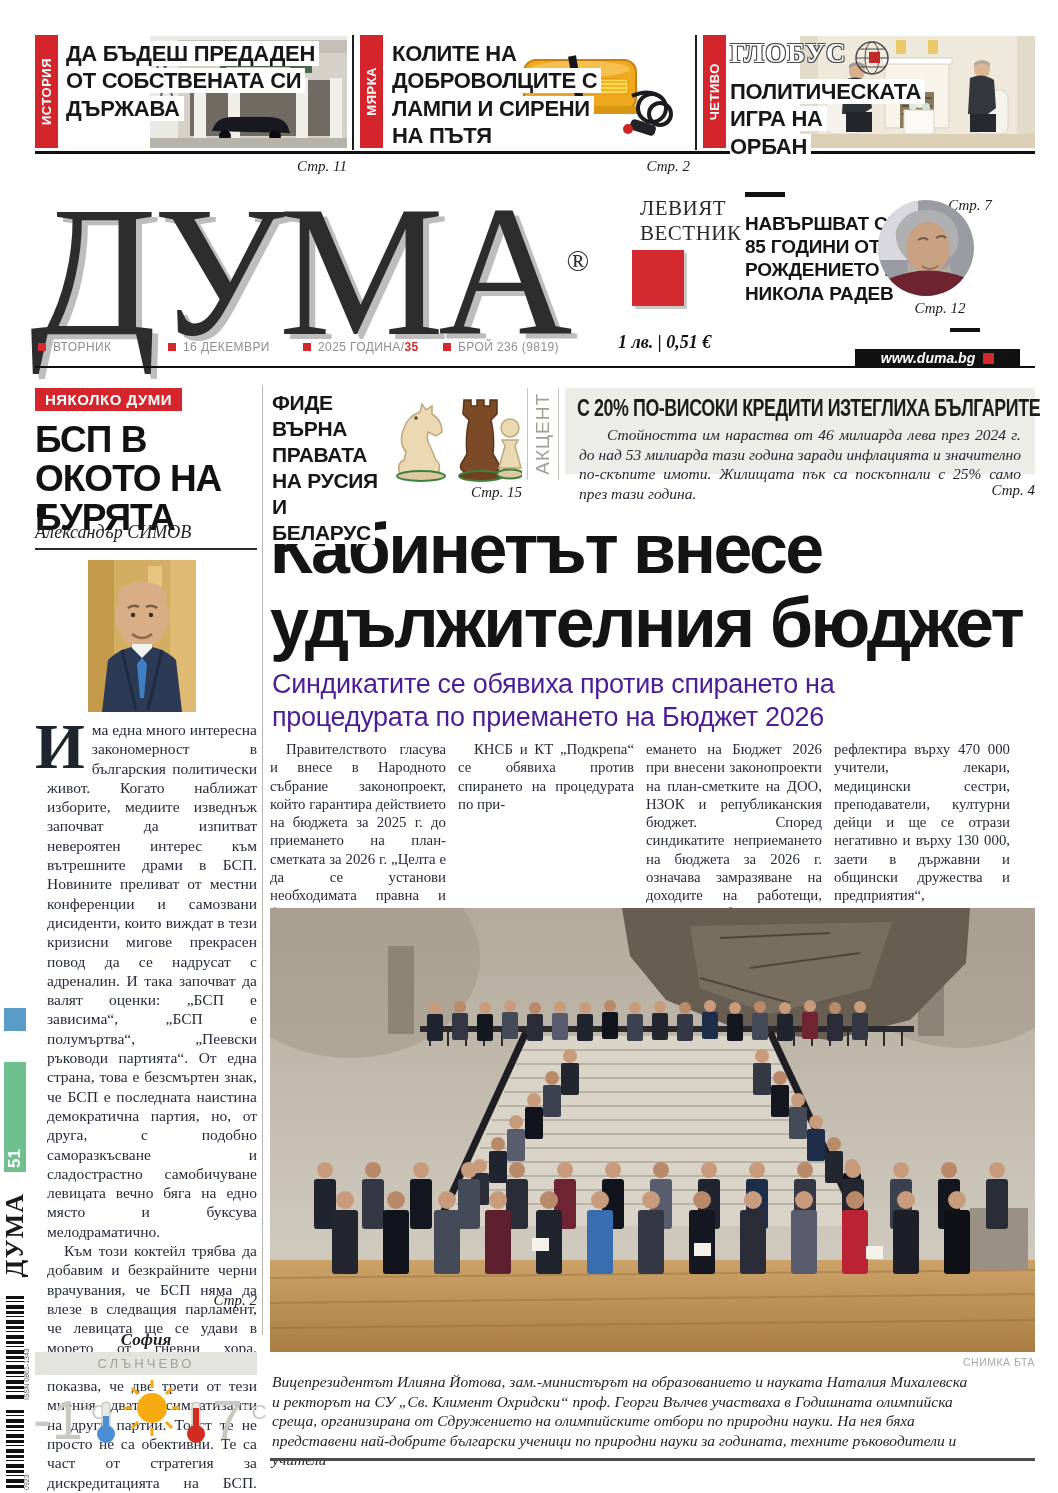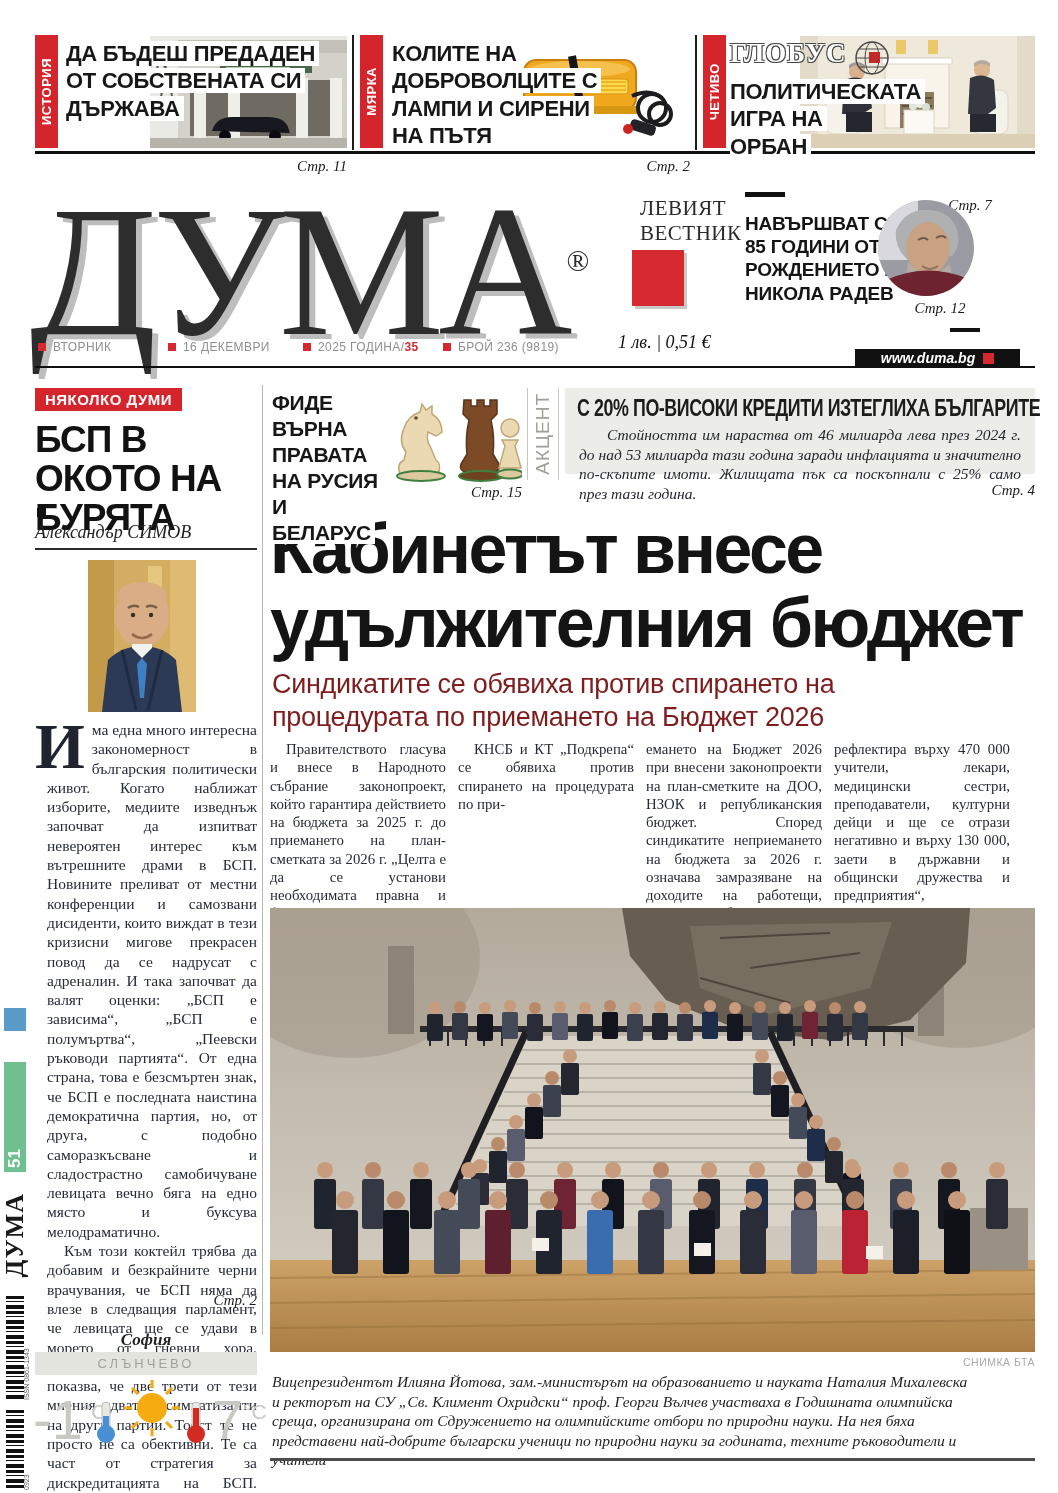--- a/index.html
+++ b/index.html
@@ -16,21 +16,21 @@
   .rule{background:#101010;}
   .grayrule{background:#4c4c4c;}
   
   .logo{font-family:"Liberation Serif",serif;font-weight:normal;font-size:186px;line-height:1;
         letter-spacing:-6px;color:#2d2d2d;text-shadow:6px 5px 0 #bdbdbd;}
   .logo sup{font-size:30px;letter-spacing:0;text-shadow:none;color:#2d2d2d;}
   .tagline{font-family:"Liberation Serif",serif;font-size:21px;line-height:1.18;letter-spacing:.5px;color:#2a2a2a;}
   .redsq{background:#d4292e;}
   .dl-item{font-size:12px;color:#8f8f8f;letter-spacing:.4px;white-space:nowrap;}
   .dl-item .sq{display:inline-block;width:8px;height:8px;background:#d4292e;margin-right:7px;}
-  .price{font-family:"Liberation Serif",serif;font-weight:normal;font-style:italic;font-size:18px;color:#111;}
+  .price{font-family:"Liberation Serif",serif;font-weight:bold;font-style:italic;font-size:18px;color:#111;}
   .webbox{background:#111;color:#fff;display:flex;align-items:center;justify-content:center;
           font-weight:bold;font-style:italic;font-size:14px;gap:8px;}
   .webbox .sq{width:11px;height:11px;background:#d4292e;}
   .ann-title{font-weight:bold;font-size:19px;line-height:1.22;letter-spacing:-.2px;color:#151515;}
   .dash{background:#111;}
   
   .minilabel{background:#d5252c;color:#fff;font-weight:bold;font-size:15px;letter-spacing:.5px;padding:3px 10px;display:inline-block;}
   .op-title{font-weight:bold;font-size:37px;line-height:1.06;letter-spacing:-1px;color:#121212;}
   .author{font-family:"Liberation Serif",serif;font-style:italic;font-size:18px;color:#222;}
   .serifbody{font-family:"Liberation Serif",serif;font-size:15.5px;line-height:1.245;color:#272b38;text-align:justify;}
@@ -45,21 +45,21 @@
   
   .acc-label{border-left:1px solid #c6c6bf;border-right:1px solid #c6c6bf;display:flex;align-items:center;justify-content:center;}
   .acc-label span{writing-mode:vertical-rl;transform:rotate(180deg);font-size:19px;color:#a0a099;letter-spacing:1px;}
   .acc-panel{background:#ecede9;}
   .acc-head{font-weight:bold;font-size:21px;letter-spacing:-.5px;color:#1c1c1c;white-space:nowrap;
             transform:scale(.85,1.1);transform-origin:left top;}
   .acc-text{font-family:"Liberation Serif",serif;font-style:italic;font-size:15.5px;line-height:1.26;
             color:#23262e;text-align:justify;text-indent:28px;}
   
   .lead-h{font-weight:bold;font-size:70px;line-height:1;letter-spacing:-2.5px;color:#141414;white-space:nowrap;}
-  .lead-sub{font-size:27px;line-height:1.22;color:#7f1d1d;letter-spacing:-.3px;}
+  .lead-sub{font-size:27px;line-height:1.22;color:#4c1d95;letter-spacing:-.3px;}
   .col{font-family:"Liberation Serif",serif;font-size:14.8px;line-height:1.235;color:#272b38;text-align:justify;}
   .col .indent{text-indent:16px;}
   .kadr{background:#c4252b;color:#fff;font-weight:bold;font-size:13.5px;letter-spacing:.6px;
         display:flex;align-items:center;justify-content:center;}
   .credit{font-size:10.5px;color:#a9a9a9;letter-spacing:.5px;text-align:right;}
   .caption{font-family:"Liberation Serif",serif;font-style:italic;font-size:15.5px;line-height:1.26;color:#1f1f1f;}
   
   .spine-txt{writing-mode:vertical-rl;transform:rotate(180deg);font-family:"Liberation Serif",serif;
              font-weight:bold;font-size:26px;color:#1a1a1a;letter-spacing:1px;}
   .spine-issn{writing-mode:vertical-rl;transform:rotate(180deg);font-size:7px;color:#555;}

